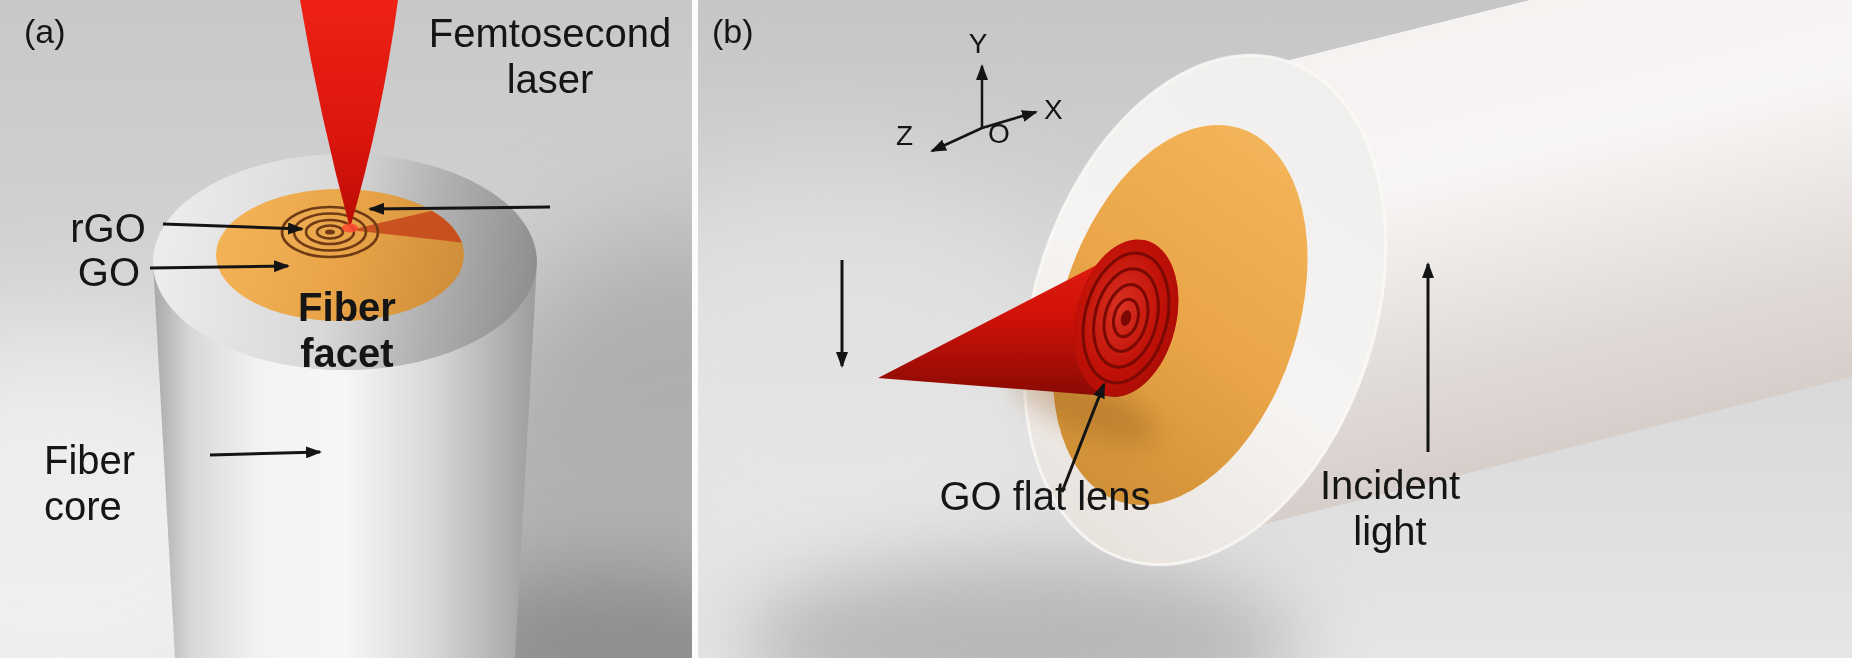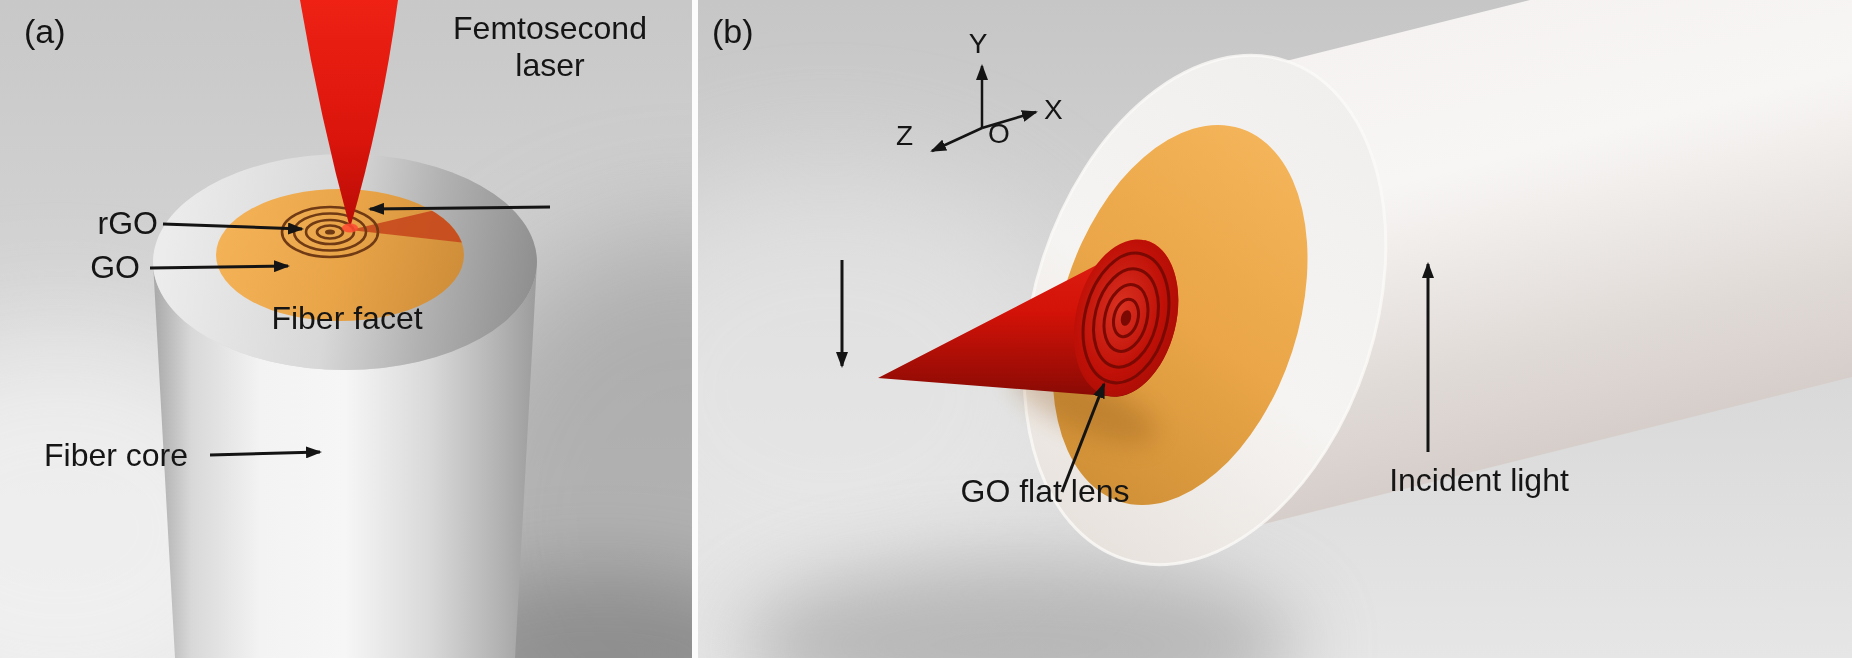--- a/index.html
+++ b/index.html
@@ -1,19 +1,19 @@
 <!DOCTYPE html>
 <html><head>
 <meta charset="utf-8">
 <style>
   html,body{margin:0;padding:0;background:#9a9a9a;}
   .figure{position:relative;width:1852px;height:658px;overflow:hidden;
           font-family:"Liberation Sans",sans-serif;background:#d6d6d6;}
   .figure svg.scene{position:absolute;left:0;top:0;}
-  .lbl{position:absolute;color:#151515;font-size:32px;line-height:1.16;}
+  .lbl{position:absolute;color:#151515;font-size:40px;line-height:1.16;}
   .tag{font-size:34px;}
   .axis{font-size:28px;}
   .center{text-align:center;}
   .right{text-align:right;}
 </style>
 </head>
 <body>
 
 <div class="figure">
 
@@ -177,26 +177,26 @@
     <g stroke="#141414" stroke-width="3">
       <line x1="842" y1="260" x2="842" y2="366" marker-end="url(#ah)"></line>
       <line x1="1062" y1="492" x2="1104" y2="384" marker-end="url(#ah)"></line>
       <line x1="1428" y1="452" x2="1428" y2="264" marker-end="url(#ah)"></line>
     </g>
   </g>
 </svg>
 
 <div class="lbl tag" style="left:24px;top:12px;">(a)</div>
 <div class="lbl center" style="left:428px;top:10px;width:244px;">Femtosecond laser</div>
-<div class="lbl right" style="left:58px;top:205px;width:100px;">rGO</div>
+<div class="lbl right" style="left:58px;top:205px;width:100px;text-align:center;">rGO</div>
 <div class="lbl right" style="left:34px;top:249px;width:106px;">GO</div>
-<div class="lbl center" style="left:252px;top:300px;width:190px;">Fiber facet</div>
+<div class="lbl center" style="left:252px;top:284px;width:190px;font-weight:bold;">Fiber facet</div>
 <div class="lbl" style="left:44px;top:437px;width:180px;">Fiber core</div>
 
 <div class="lbl tag" style="left:712px;top:12px;">(b)</div>
 <div class="lbl axis center" style="left:962px;top:28px;width:32px;">Y</div>
 <div class="lbl axis" style="left:1044px;top:94px;width:30px;">X</div>
 <div class="lbl axis" style="left:896px;top:120px;width:30px;">Z</div>
 <div class="lbl axis" style="left:988px;top:118px;width:30px;">O</div>
 <div class="lbl center" style="left:938px;top:473px;width:214px;">GO flat lens</div>
-<div class="lbl center" style="left:1372px;top:462px;width:214px;text-align:center;">Incident light</div>
+<div class="lbl center" style="left:1283px;top:462px;width:214px;text-align:center;">Incident light</div>
 
 </div>
 
 </body></html>

